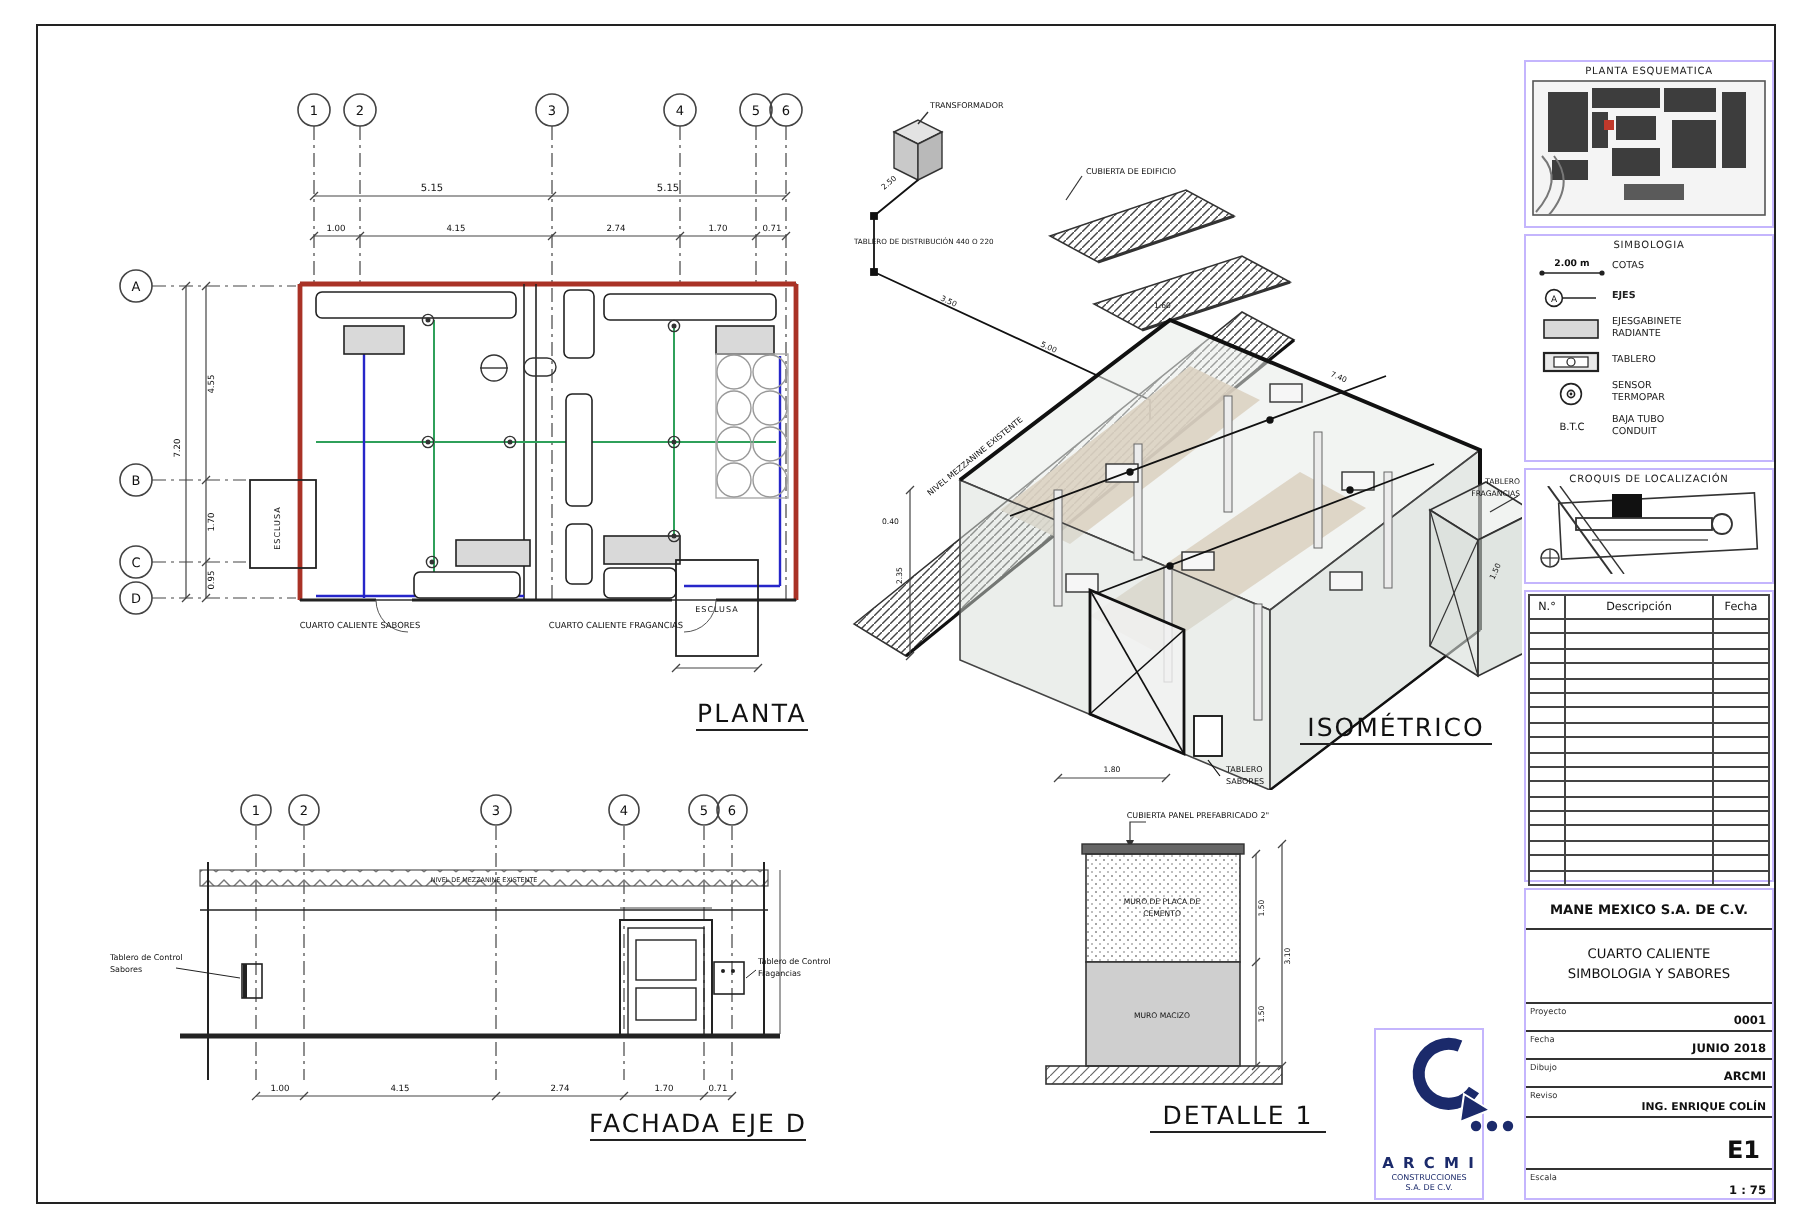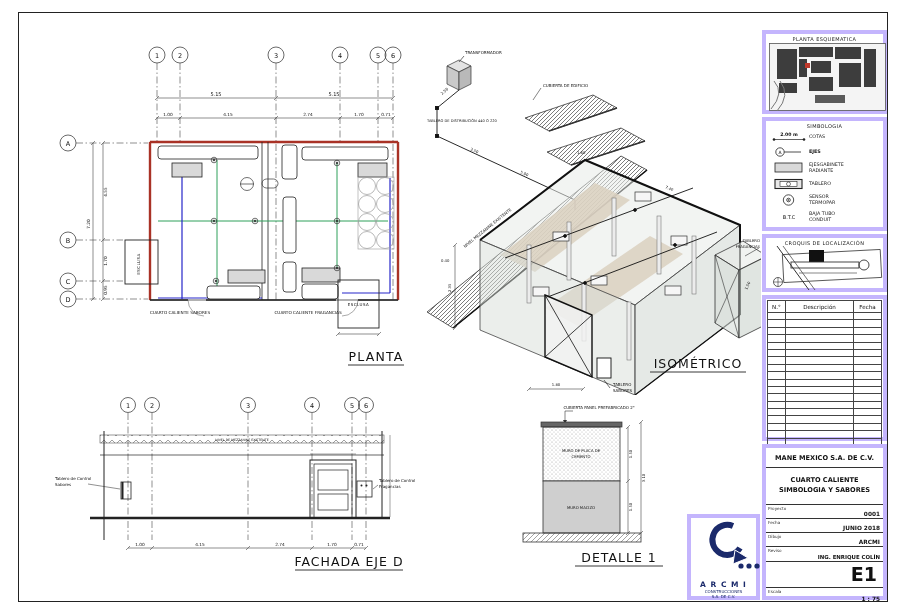--- a/index.html
+++ b/index.html
@@ -1,19 +1,19 @@
 <!DOCTYPE html>
 <html><head>
 <meta charset="utf-8">
 <style>
   html,body{margin:0;padding:0;background:#fff;}
   body{width:900px;height:614px;position:relative;font-family:"DejaVu Sans","Liberation Sans",sans-serif;color:#111;overflow:hidden;}
   .abs{position:absolute;}
   .frame{border:1.6px solid #222;}
-  .box{position:absolute;border:4px solid #c4b5fd;background:#fff;box-sizing:border-box;}
+  .box{position:absolute;border:1px solid #c4b5fd;background:#fff;box-sizing:border-box;}
   .boxtitle{font-size:5px;text-align:center;letter-spacing:.4px;padding-top:2px;color:#222;}
   svg text{fill:#111;}
   table.rev{width:100%;border-collapse:collapse;table-layout:fixed;}
   table.rev th,table.rev td{border:0.8px solid #444;padding:0;height:6.4px;font-weight:normal;}
   table.rev th{font-size:5.6px;height:11px;}
   .tb-row{position:relative;border-top:1px solid #333;box-sizing:border-box;}
   .tb-label{position:absolute;top:1px;left:2px;font-size:4.2px;color:#333;}
   .tb-value{position:absolute;right:3px;bottom:1px;font-size:5.8px;font-weight:bold;}
   .legend-row{display:flex;align-items:center;height:17px;padding:0 3px;}
   .legend-sym{width:40px;flex:none;display:flex;justify-content:center;}
@@ -601,50 +601,50 @@
           <td></td>
           <td></td>
           <td></td>
         </tr>
   </tbody>
     </table>
 </div>
 
 <div class="box" style="left:762px;top:444px;width:125px;height:156px;">
   <div style="height:19px;display:flex;align-items:center;justify-content:center;font-size:6.6px;font-weight:bold;">MANE MEXICO S.A. DE C.V.</div>
-  <div style="height:36px;border-top:1px solid #333;display:flex;flex-direction:column;align-items:center;justify-content:center;font-size:6.6px;font-weight:bold;line-height:1.5;">
+  <div style="height:36px;border-top:1px solid #333;display:flex;flex-direction:column;align-items:center;justify-content:center;font-size:6.6px;font-weight:normal;line-height:1.5;">
     <span>CUARTO CALIENTE</span>
     <span>SIMBOLOGIA Y SABORES</span>
   </div>
   <div class="tb-row" style="height:14px;">
     <span class="tb-label">Proyecto</span>
     <span class="tb-value">0001</span>
   </div>
   <div class="tb-row" style="height:14px;">
     <span class="tb-label">Fecha</span>
     <span class="tb-value">JUNIO 2018</span>
   </div>
   <div class="tb-row" style="height:14px;">
     <span class="tb-label">Dibujo</span>
     <span class="tb-value">ARCMI</span>
   </div>
   <div class="tb-row" style="height:15px;">
     <span class="tb-label">Reviso</span>
     <span class="tb-value" style="font-size:5.4px;">ING. ENRIQUE COLÍN</span>
   </div>
   <div class="tb-row" style="height:26px;">
-    <span style="position:absolute;right:6px;bottom:2px;font-size:19px;font-weight:bold;">E1</span>
+    <span style="position:absolute;right:6px;bottom:2px;font-size:12px;font-weight:bold;">E1</span>
   </div>
   <div class="tb-row" style="height:16px;">
     <span class="tb-label">Escala</span>
     <span class="tb-value">1 : 75</span>
   </div>
 </div>
 
-<div class="box" style="left:687px;top:514px;width:73px;height:86px;">
+<div class="box" style="left:687px;top:514px;width:55px;height:86px;">
   <svg width="71" height="58" viewBox="0 0 71 58">
     <path d="M 42 8 A 15 15 0 1 0 49 30" fill="none" stroke="#1b2a6b" stroke-width="6"></path>
     <polygon points="44,32 57,40 42,46" fill="#1b2a6b" stroke="#fff" stroke-width="1"></polygon>
     <circle cx="50" cy="48" r="2.6" fill="#1b2a6b"></circle>
     <circle cx="58" cy="48" r="2.6" fill="#1b2a6b"></circle>
     <circle cx="66" cy="48" r="2.6" fill="#1b2a6b"></circle>
   </svg>
   <div style="text-align:center;font-size:7.5px;font-weight:bold;color:#1b2a6b;letter-spacing:1px;">A R C M I</div>
   <div style="text-align:center;font-size:4px;color:#1b2a6b;">CONSTRUCCIONES</div>
   <div style="text-align:center;font-size:4px;color:#1b2a6b;">S.A. DE C.V.</div>

